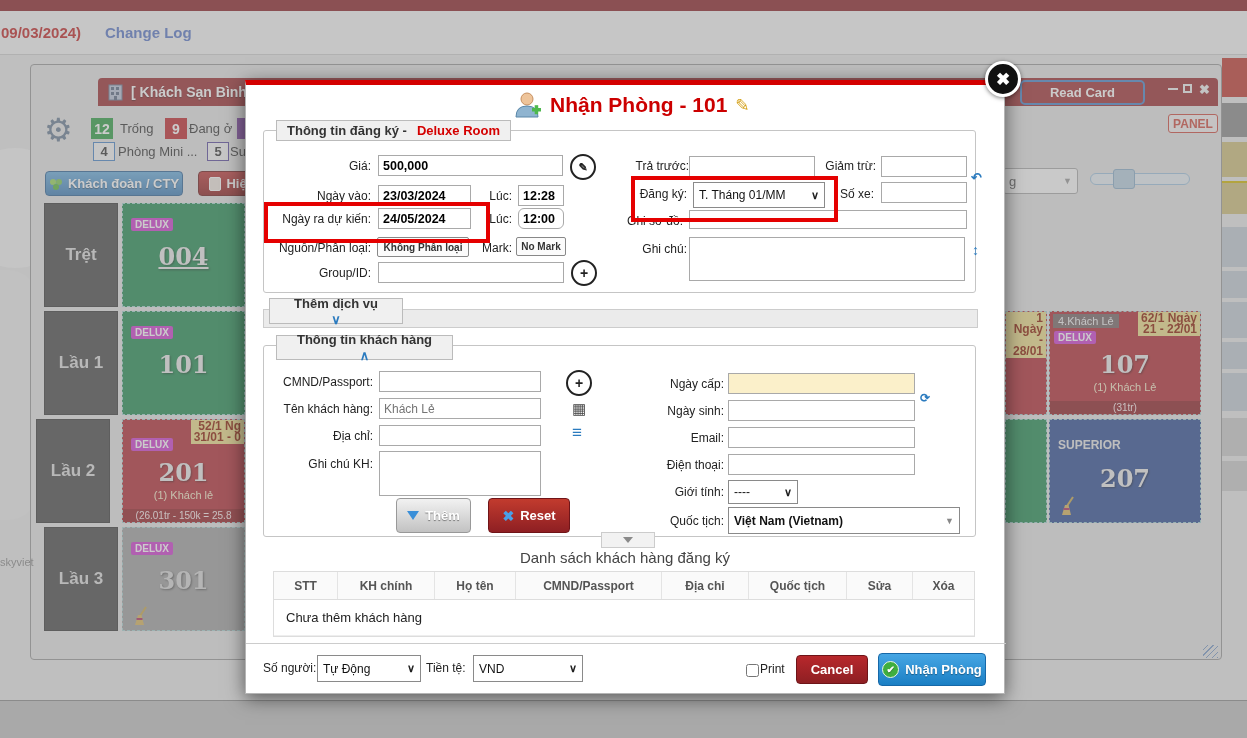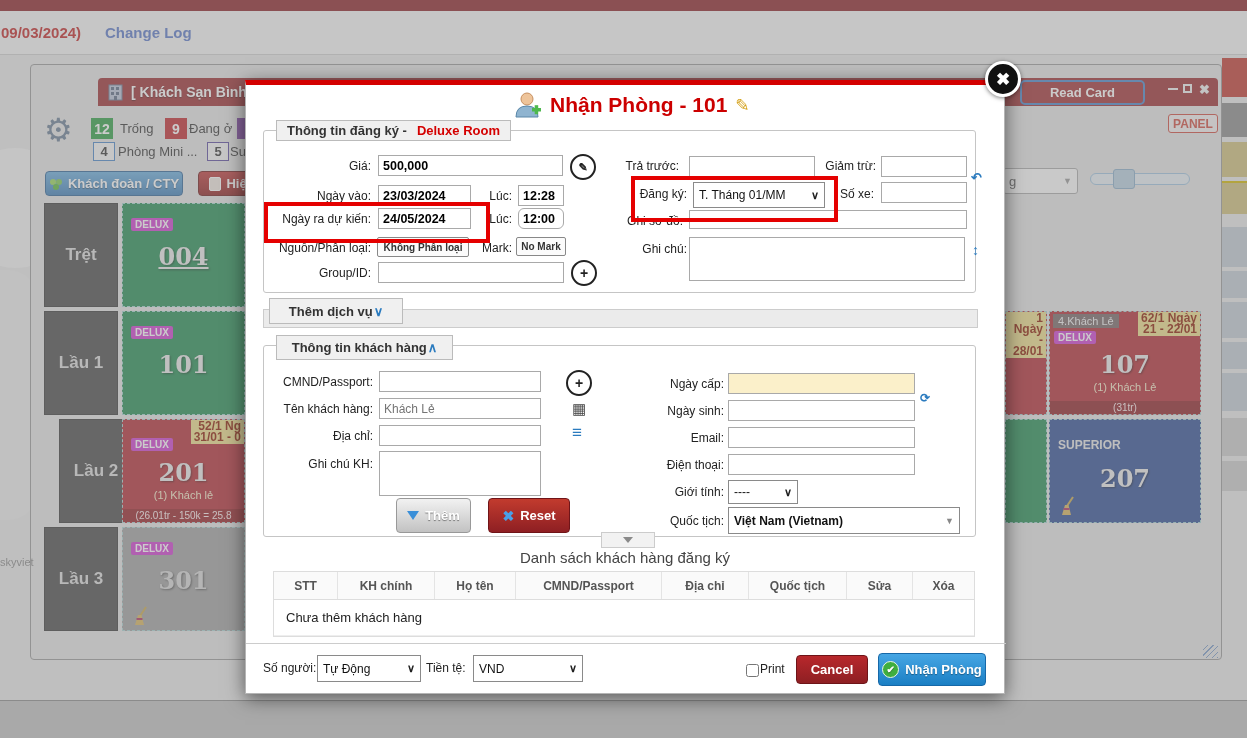--- a/index.html
+++ b/index.html
@@ -62,21 +62,21 @@
   .inp.yellow{background:#fbf0ca;}
   .ta{position:absolute;border:1px solid #a9a9a9;font-family:"Liberation Sans",sans-serif;font-size:12px;box-sizing:border-box;resize:none;background:#fff;}
   .circle-btn{position:absolute;width:22px;height:22px;border:2px solid #222;border-radius:50%;display:flex;align-items:center;justify-content:center;font-size:14px;font-weight:bold;color:#222;background:#fff;cursor:pointer;}
   .hl-red{position:absolute;border:4px solid #e50000;z-index:20;pointer-events:none;}
   .sel{position:absolute;border:1px solid #8a8a8a;background:#fff;display:flex;align-items:center;justify-content:space-between;padding:0 5px;font-size:12px;color:#111;cursor:pointer;}
   .sel .car{color:#222;font-weight:bold;font-size:11px;margin-left:4px;}
   .sel .car-gray{color:#888;font-size:9px;}
   .smallbtn{position:absolute;border:1px solid #888;background:#fbfbfb;font-size:10px;font-weight:bold;color:#333;display:flex;align-items:center;justify-content:center;cursor:pointer;border-radius:2px;}
   .blue-ic{position:absolute;color:#2b7bbf;font-weight:bold;}
   .bar-collapsed{position:absolute;background:#ebebeb;border:1px solid #ccc;}
-  .tab{position:absolute;background:#f0f0f0;border:1px solid #bbb;display:flex;align-items:center;justify-content:center;gap:1px;font-size:13px;font-weight:bold;color:#333;cursor:pointer;}
+  .tab{position:absolute;background:#f0f0f0;border:1px solid #bbb;display:flex;align-items:center;justify-content:center;gap:1px;font-size:13px;font-weight:bold;color:#333;cursor:pointer;flex-direction:column;}
   .btn-them{position:absolute;background:linear-gradient(#f2f2f2,#c2c2c2);border:1px solid #999;border-radius:4px;color:#fff;font-weight:bold;font-size:13px;text-shadow:0 1px 1px rgba(0,0,0,.45);display:flex;align-items:center;justify-content:center;gap:6px;cursor:pointer;}
   .btn-reset{position:absolute;background:linear-gradient(#c23b2e,#8e1f23);border:1px solid #701418;border-radius:4px;color:#fff;font-weight:bold;font-size:13px;display:flex;align-items:center;justify-content:center;gap:6px;cursor:pointer;}
   .arrow-down-blue{width:0;height:0;border-left:6px solid transparent;border-right:6px solid transparent;border-top:9px solid #3a8fd8;}
   .x-blue{color:#4aa0e8;font-weight:bold;font-size:14px;}
   .list-title{position:absolute;width:100%;text-align:center;font-size:15px;color:#444;}
   .gtable{position:absolute;border:1px solid #ddd;background:#fff;}
   .gt-head{display:flex;background:#fafafa;border-bottom:1px solid #ddd;}
   .gt-hc{font-size:12px;font-weight:bold;color:#555;display:flex;align-items:center;justify-content:center;height:27px;border-right:1px solid #e4e4e4;box-sizing:border-box;}
   .gt-empty{font-size:13px;color:#222;padding:10px 12px;border-bottom:1px solid #eee;}
   .foot-lbl{position:absolute;font-size:12px;color:#222;}
@@ -148,21 +148,21 @@
 
   <div class="abs zoom-dd">
     <span>g</span>
     <span style="color:#999;font-size:9px;">▼</span>
   </div>
   <div class="abs slider-track"></div>
   <div class="abs slider-thumb"></div>
 
   <div class="abs floor" style="left:44px;top:203px;">Trệt</div>
   <div class="abs floor" style="left:44px;top:311px;">Lầu 1</div>
-  <div class="abs floor" style="left:59px;top:419px;text-align:right;">Lầu 2</div>
+  <div class="abs floor" style="left:36px;top:419px;text-align:right;">Lầu 2</div>
   <div class="abs floor" style="left:44px;top:527px;">Lầu 3</div>
 
   <div class="abs room" style="left:122px;top:203px;width:123px;height:104px;background:#238c52;">
     <span class="delux-tag" style="left:8px;top:14px;">DELUX</span>
     <div class="room-num" style="top:38px;text-decoration:underline;">004</div>
   </div>
 
   <div class="abs room" style="left:122px;top:311px;width:123px;height:104px;background:#238c52;">
     <span class="delux-tag" style="left:8px;top:14px;">DELUX</span>
     <div class="room-num" style="top:38px;">101</div>
@@ -276,21 +276,21 @@
 
     <span class="lbl" style="left: 25px; top: 156px; width: 100px; position: absolute;">Nguồn/Phân loại:</span>
     <div class="smallbtn" style="left: 131px; top: 152px; width: 90px; height: 18px; position: absolute;">Không Phân loại</div>
     <span class="lbl" style="left: 226px; top: 156px; width: 40px; position: absolute;">Mark:</span>
     <div class="smallbtn" style="left: 270px; top: 152px; width: 48px; height: 17px; position: absolute;">No Mark</div>
 
     <span class="lbl" style="left: 40px; top: 181px; width: 85px; position: absolute;">Group/ID:</span>
     <input class="inp" style="left: 132px; top: 177px; width: 186px; position: absolute;">
     <div class="circle-btn" style="left: 325px; top: 175px; position: absolute;">+</div>
 
-    <span class="lbl" style="left: 361px; top: 74px; width: 72px; position: absolute;">Trả trước:</span>
+    <span class="lbl" style="left: 371px; top: 74px; width: 72px; position: absolute;">Trả trước:</span>
     <input class="inp" style="left: 443px; top: 71px; width: 126px; position: absolute;">
     <span class="lbl" style="left: 560px; top: 74px; width: 70px; position: absolute;">Giảm trừ:</span>
     <input class="inp" style="left: 635px; top: 71px; width: 86px; position: absolute;">
     <span class="blue-ic" style="left: 725px; top: 85px; font-size: 13px; position: absolute;">↶</span>
 
     <div class="hl-red" style="left: 385px; top: 91px; width: 199px; height: 38px; position: absolute;"></div>
     <span class="lbl" style="left: 388px; top: 102px; width: 53px; position: absolute;">Đăng ký:</span>
     <div class="sel" style="left: 447px; top: 97px; width: 120px; height: 24px; position: absolute;">
       <span>T. Tháng 01/MM</span>
       <span class="car">∨</span>

